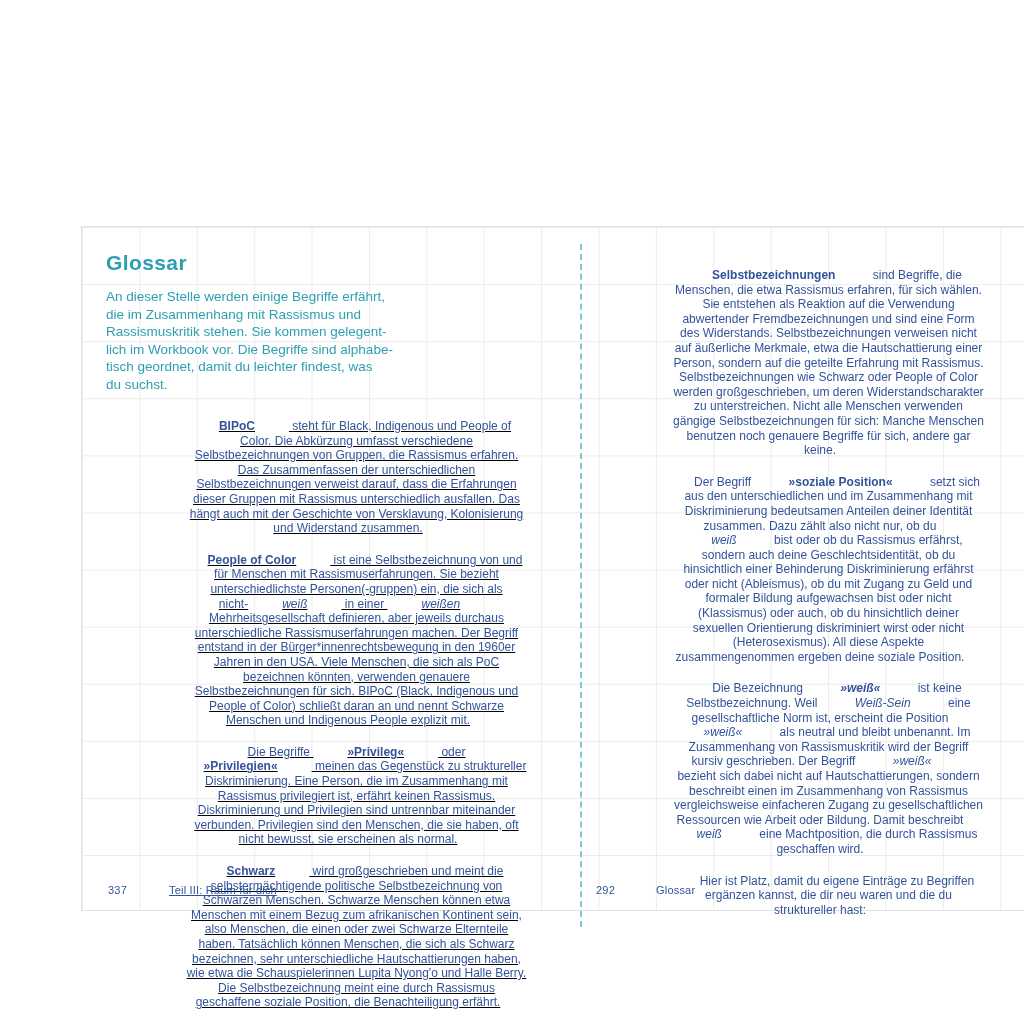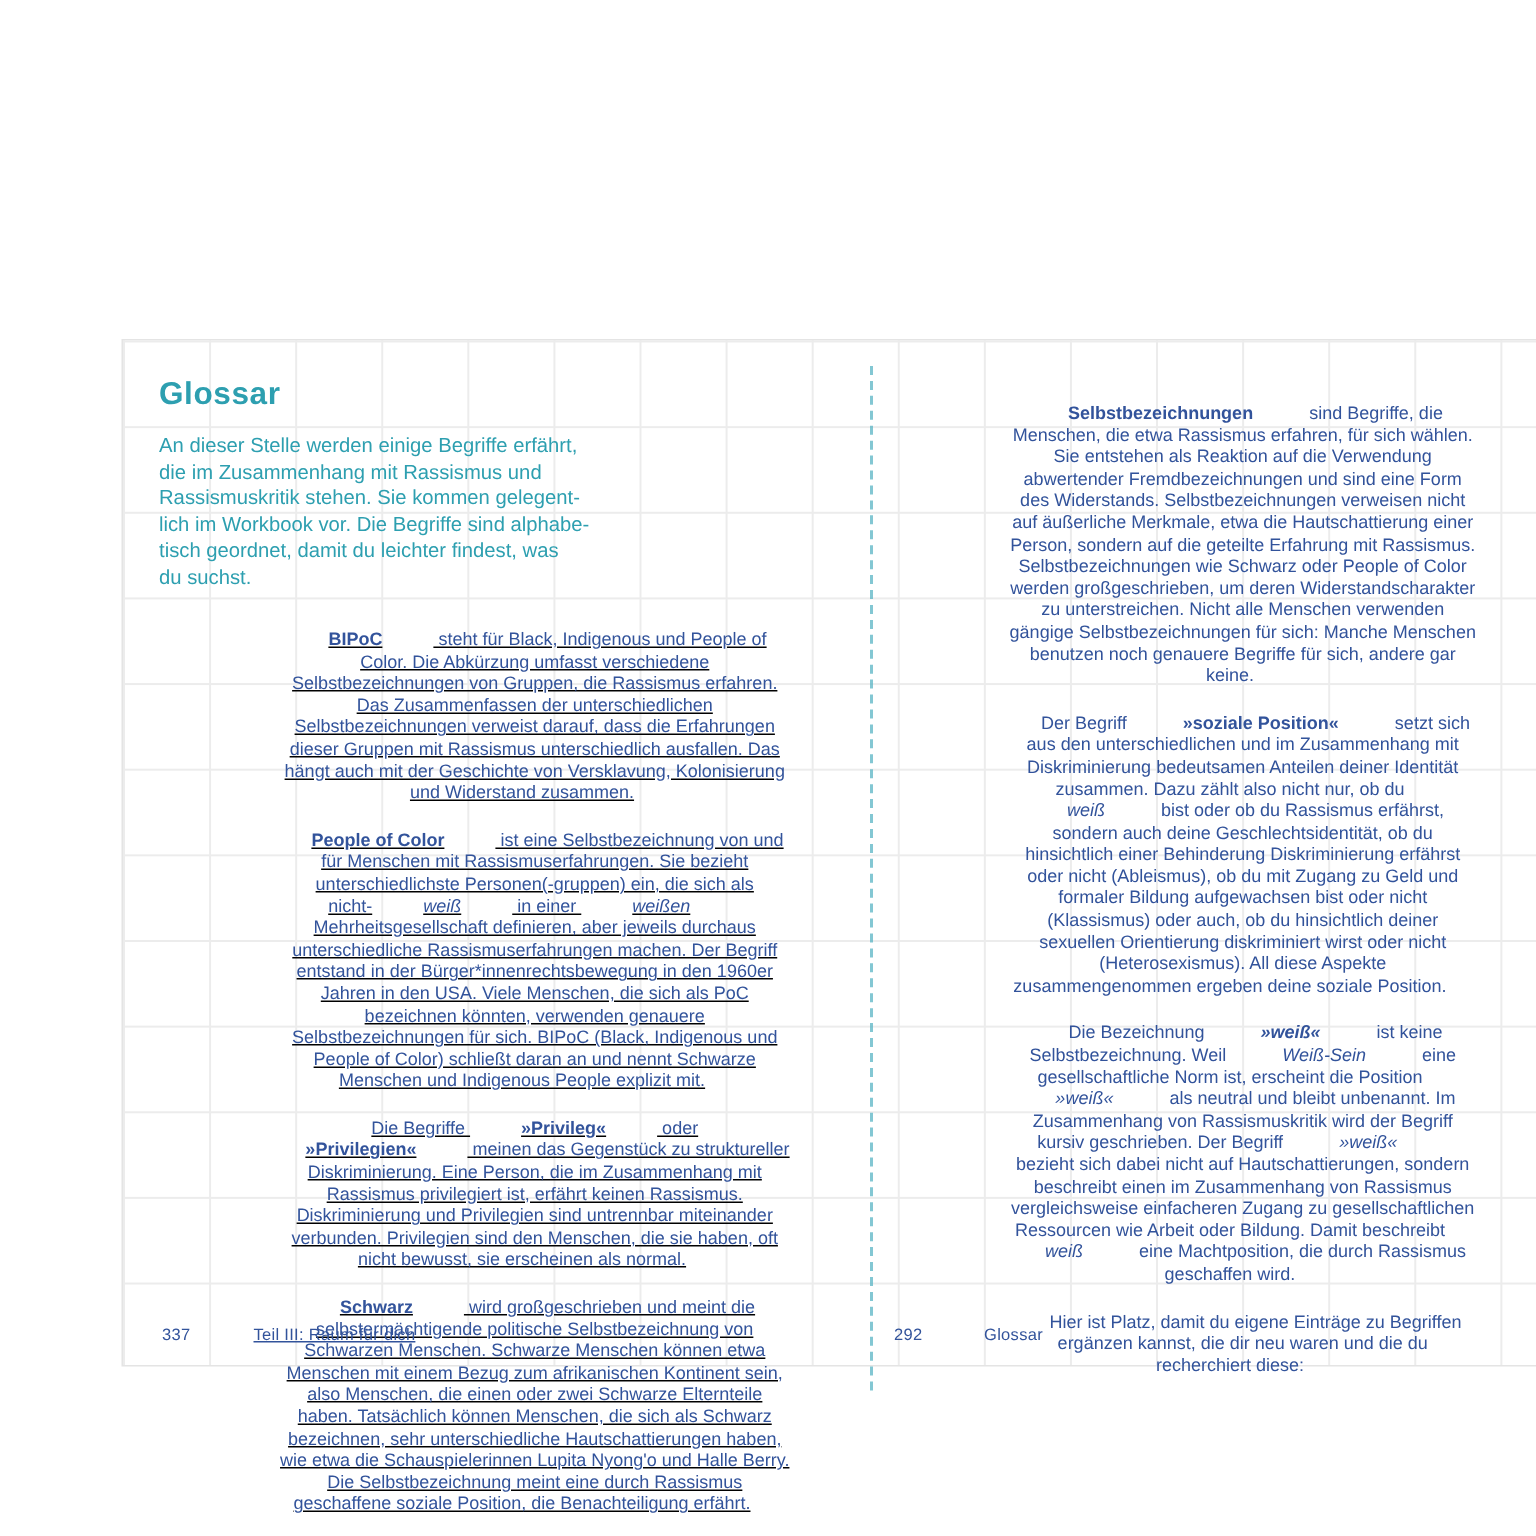--- a/index.html
+++ b/index.html
@@ -75,21 +75,21 @@
   <p><span class="b">BIPoC</span><span> steht für Black, Indigenous und People of Color. Die Abkürzung umfasst verschiedene Selbstbezeichnungen von Gruppen, die Rassismus erfahren. Das Zusammenfassen der unterschiedlichen Selbstbezeichnungen verweist darauf, dass die Erfahrungen dieser Gruppen mit Rassismus unterschiedlich ausfallen. Das hängt auch mit der Geschichte von Versklavung, Kolonisierung und Widerstand zusammen.</span></p>
   <p><span class="b">People of Color</span><span> ist eine Selbstbezeichnung von und für Menschen mit Rassismuserfahrungen. Sie bezieht unterschiedlichste Personen(-gruppen) ein, die sich als nicht-</span><span class="i">weiß</span><span> in einer </span><span class="i">weißen</span><span> Mehrheitsgesellschaft definieren, aber jeweils durchaus unterschiedliche Rassismuserfahrungen machen. Der Begriff entstand in der Bürger*innenrechtsbewegung in den 1960er Jahren in den USA. Viele Menschen, die sich als PoC bezeichnen könnten, verwenden genauere Selbstbezeichnungen für sich. BIPoC (Black, Indigenous und People of Color) schließt daran an und nennt Schwarze Menschen und Indigenous People explizit mit.</span></p>
   <p><span>Die Begriffe </span><span class="b">»Privileg«</span><span> oder </span><span class="b">»Privilegien«</span><span> meinen das Gegenstück zu struktureller Diskriminierung. Eine Person, die im Zusammenhang mit Rassismus privilegiert ist, erfährt keinen Rassismus. Diskriminierung und Privilegien sind untrennbar miteinander verbunden. Privilegien sind den Menschen, die sie haben, oft nicht bewusst, sie erscheinen als normal.</span></p>
   <p><span class="b">Schwarz</span><span> wird großgeschrieben und meint die selbstermächtigende politische Selbstbezeichnung von Schwarzen Menschen. Schwarze Menschen können etwa Menschen mit einem Bezug zum afrikanischen Kontinent sein, also Menschen, die einen oder zwei Schwarze Elternteile haben. Tatsächlich können Menschen, die sich als Schwarz bezeichnen, sehr unterschiedliche Hautschattierungen haben, wie etwa die Schauspielerinnen Lupita Nyong'o und Halle Berry. Die Selbstbezeichnung meint eine durch Rassismus geschaffene soziale Position, die Benachteiligung erfährt.</span></p>
 </div>
 
 <div class="body-col body-right">
   <p><span class="b">Selbstbezeichnungen</span><span> sind Begriffe, die Menschen, die etwa Rassismus erfahren, für sich wählen. Sie entstehen als Reaktion auf die Verwendung abwertender Fremdbezeichnungen und sind eine Form des Widerstands. Selbstbezeichnungen verweisen nicht auf äußerliche Merkmale, etwa die Hautschattierung einer Person, sondern auf die geteilte Erfahrung mit Rassismus. Selbstbezeichnungen wie Schwarz oder People of Color werden großgeschrieben, um deren Widerstandscharakter zu unterstreichen. Nicht alle Menschen verwenden gängige Selbstbezeichnungen für sich: Manche Menschen benutzen noch genauere Begriffe für sich, andere gar keine.</span></p>
   <p><span>Der Begriff </span><span class="b">»soziale Position«</span><span> setzt sich aus den unterschiedlichen und im Zusammenhang mit Diskriminierung bedeutsamen Anteilen deiner Identität zusammen. Dazu zählt also nicht nur, ob du </span><span class="i">weiß</span><span> bist oder ob du Rassismus erfährst, sondern auch deine Geschlechtsidentität, ob du hinsichtlich einer Behinderung Diskriminierung erfährst oder nicht (Ableismus), ob du mit Zugang zu Geld und formaler Bildung aufgewachsen bist oder nicht (Klassismus) oder auch, ob du hinsichtlich deiner sexuellen Orientierung diskriminiert wirst oder nicht (Heterosexismus). All diese Aspekte zusammengenommen ergeben deine soziale Position.</span></p>
   <p><span>Die Bezeichnung </span><span class="b i">»weiß«</span><span> ist keine Selbstbezeichnung. Weil </span><span class="i">Weiß-Sein</span><span> eine gesellschaftliche Norm ist, erscheint die Position </span><span class="i">»weiß«</span><span> als neutral und bleibt unbenannt. Im Zusammenhang von Rassismuskritik wird der Begriff kursiv geschrieben. Der Begriff </span><span class="i">»weiß«</span><span> bezieht sich dabei nicht auf Hautschattierungen, sondern beschreibt einen im Zusammenhang von Rassismus vergleichsweise einfacheren Zugang zu gesellschaftlichen Ressourcen wie Arbeit oder Bildung. Damit beschreibt </span><span class="i">weiß</span><span> eine Machtposition, die durch Rassismus geschaffen wird.</span></p>
-  <p><span>Hier ist Platz, damit du eigene Einträge zu Begriffen ergänzen kannst, die dir neu waren und die du recherchiert diese:</span></p>
+  <p><span>Hier ist Platz, damit du eigene Einträge zu Begriffen ergänzen kannst, die dir neu waren und die du struktureller hast:</span></p>
 </div>
 
 <div class="footer">
   <span class="fn-left">337</span>
   <span class="fl-left">Teil III: Raum für dich</span>
   <span class="fn-right">292</span>
   <span class="fl-right">Glossar</span>
 </div>
 
 </body></html>

